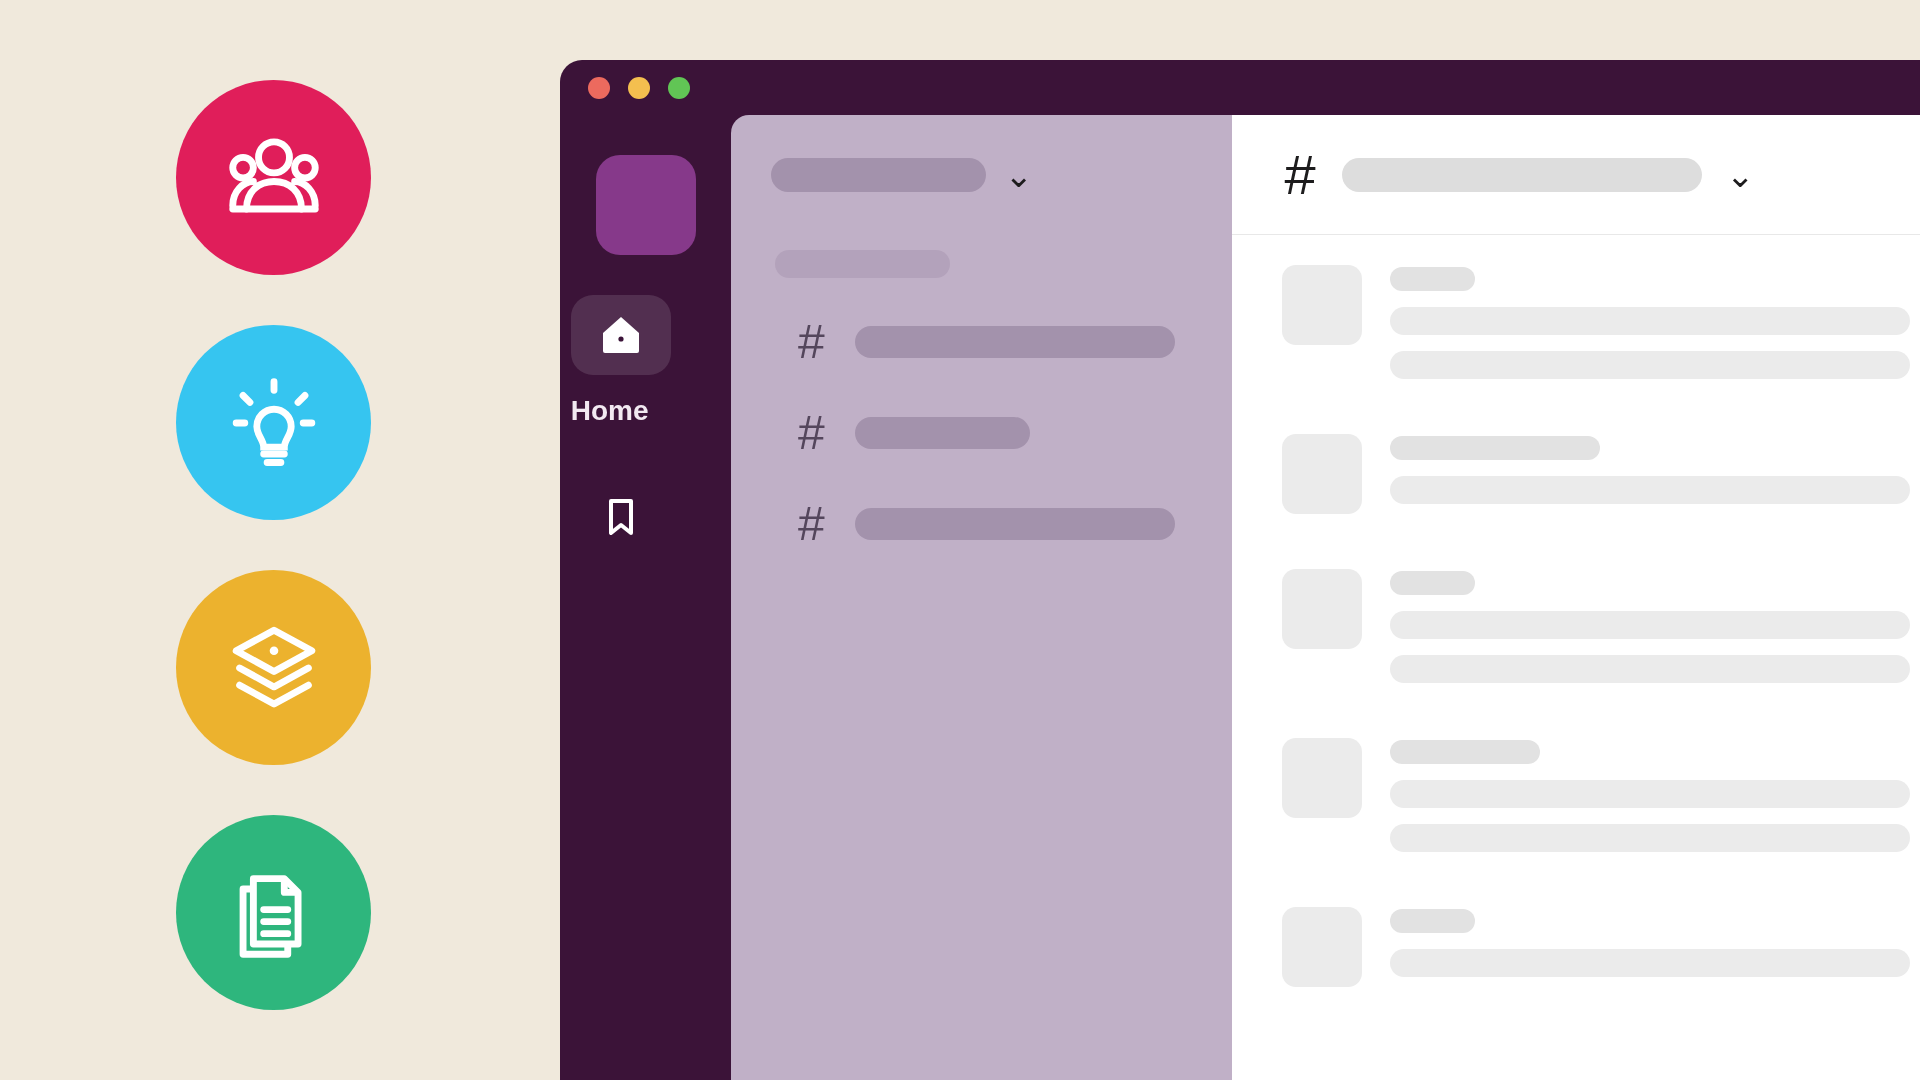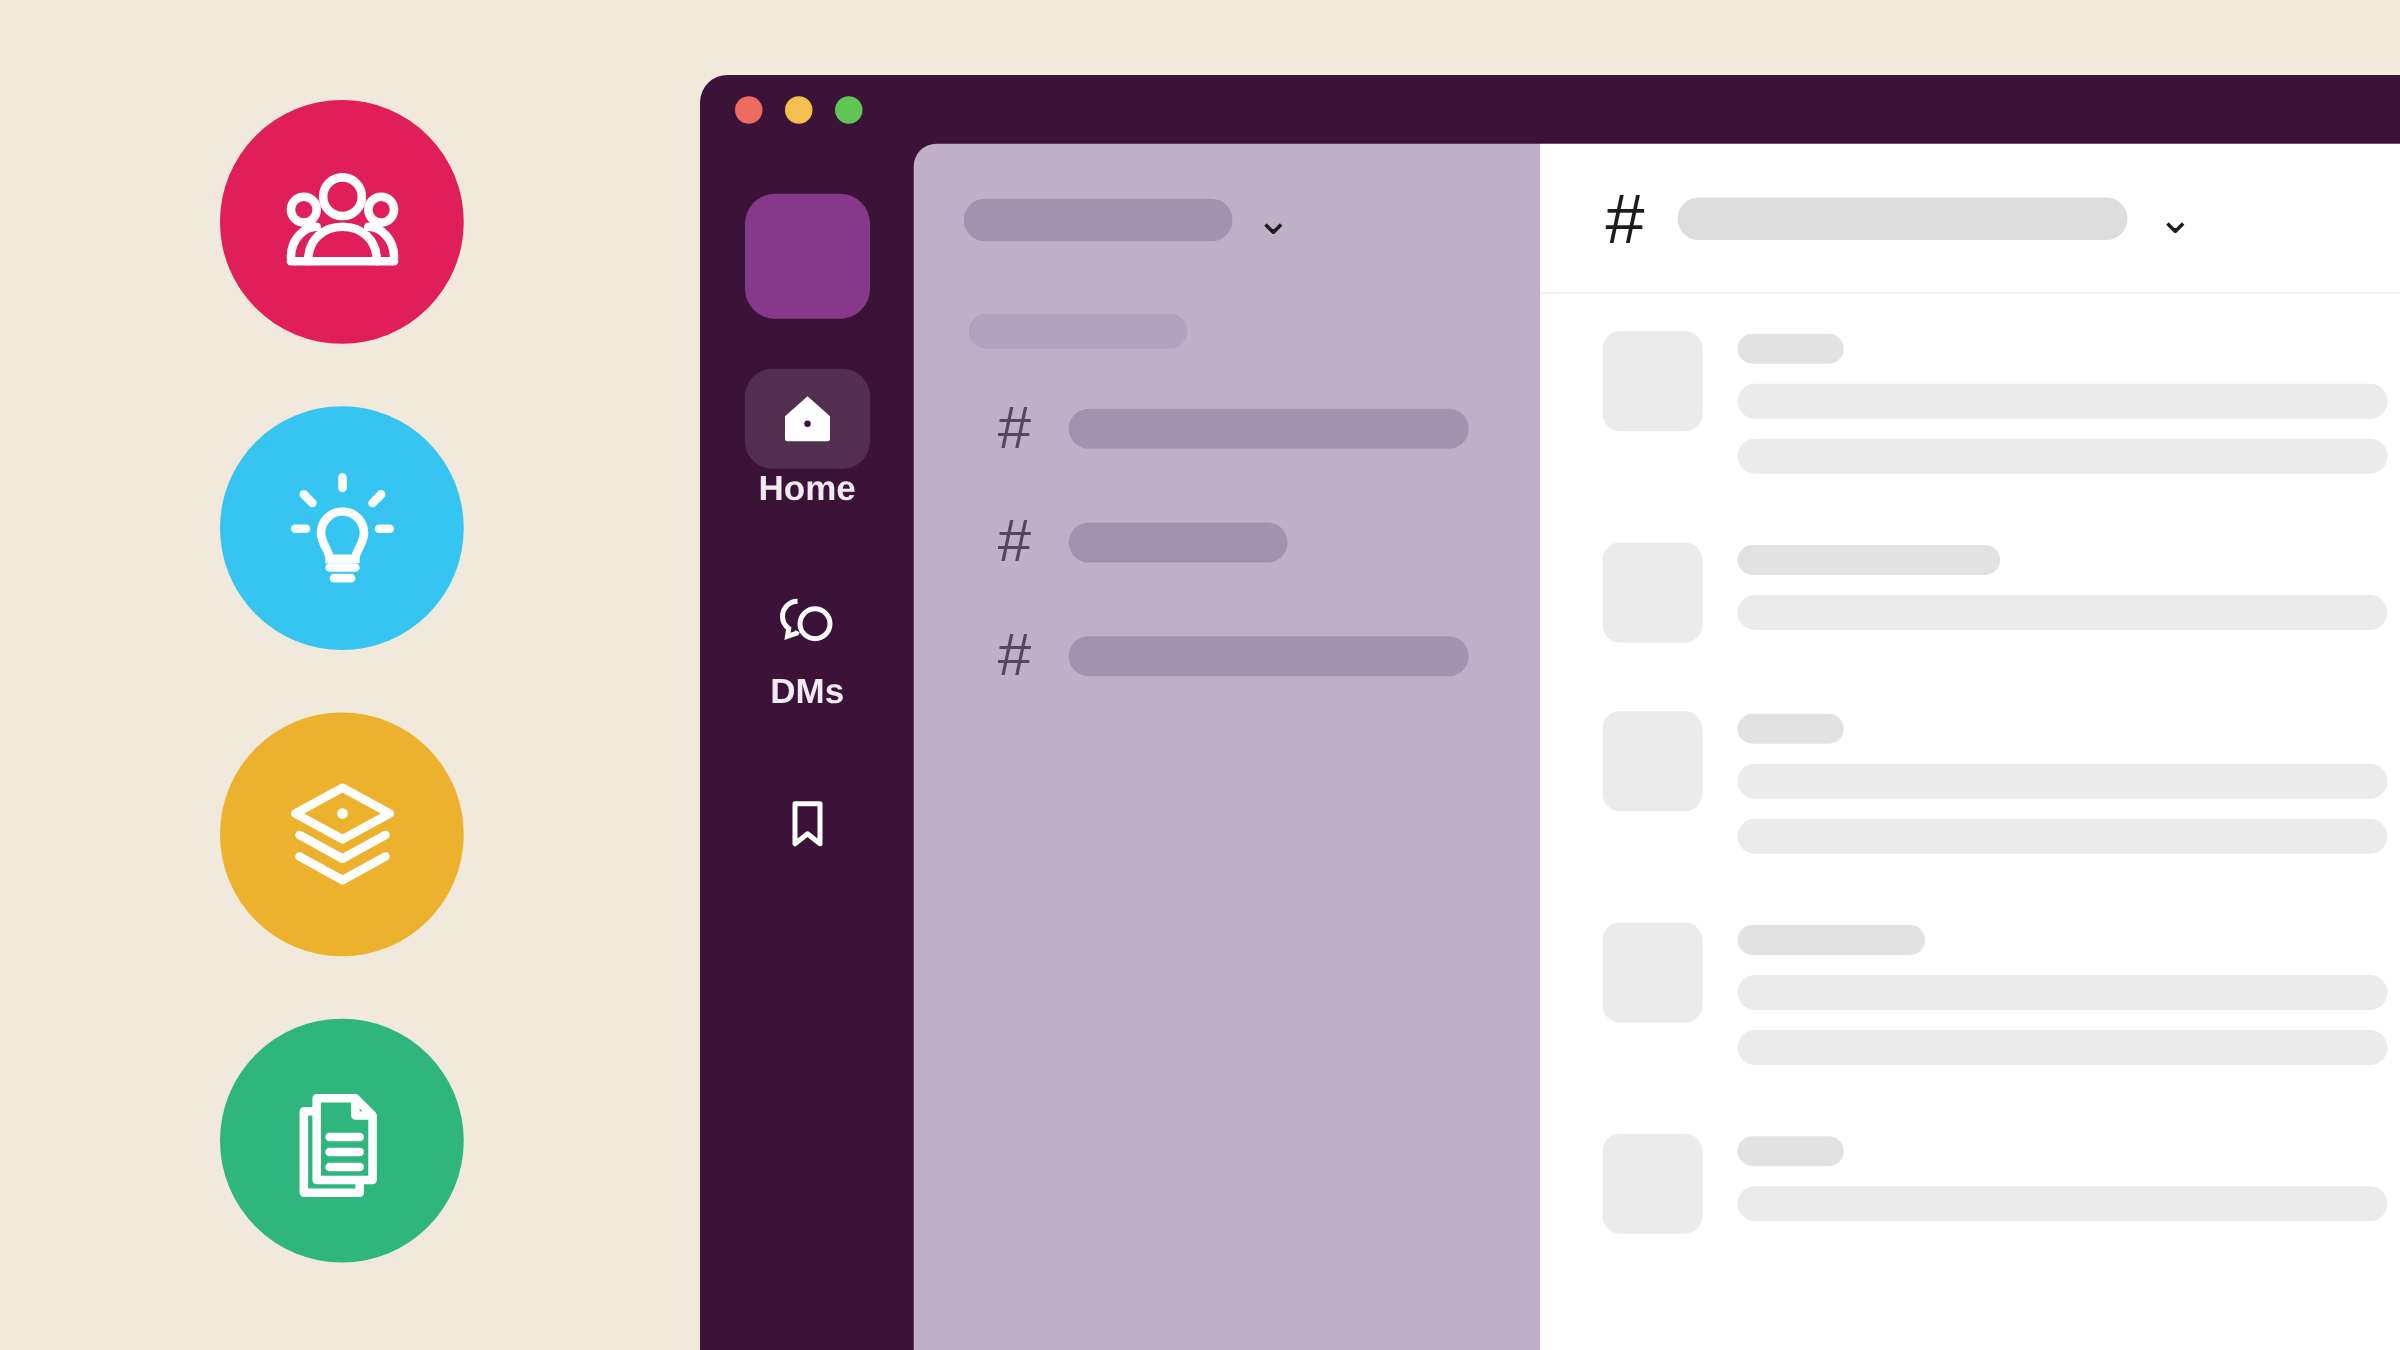--- a/index.html
+++ b/index.html
@@ -75,22 +75,21 @@
   }
   .workspace-tile {
     width: 100px;
     height: 100px;
     border-radius: 24px;
     background: #86398a;
   }
   .rail-item {
     display: flex;
     flex-direction: column;
-    align-items: center;
-    gap: 0;
+    gap: 20px;
     color: #f2e9f1;
     font-size: 28px;
     font-weight: 600;
     width: 150px;
     padding: 10px 0;
   }
   .rail-item .icon-wrap {
     width: 100px;
     height: 80px;
     border-radius: 22px;
@@ -266,29 +265,20 @@
       <div class="rail-item active">
         <div class="icon-wrap">
           <svg viewBox="0 0 24 24" fill="#fff">
             <path d="M12 3 3 11v9a1 1 0 0 0 1 1h16a1 1 0 0 0 1-1v-9L12 3z"></path>
             <circle cx="12" cy="14" r="1.3" fill="#3b1338"></circle>
           </svg>
         </div>
         <span>Home</span>
       </div>
 
-      <div class="rail-item">
-        <div class="icon-wrap">
-          <svg viewBox="0 0 24 24" fill="none" stroke="#fff" stroke-width="2">
-            <path d="M8 4a6 6 0 0 0-6 6 6 6 0 0 0 2.5 4.9L4 18l3.6-1.2A6 6 0 0 0 8 16"></path>
-            <circle cx="15" cy="13" r="6"></circle>
-          </svg>
-        </div>
-        <span>DMs</span>
-      </div>
 
 
       <div class="rail-item">
         <div class="icon-wrap">
           <svg viewBox="0 0 24 24" fill="none" stroke="#fff" stroke-width="2">
             <path d="M7 4h10v16l-5-4-5 4V4z" stroke-linejoin="round"></path>
           </svg>
         </div>
         <span></span>
       </div>

